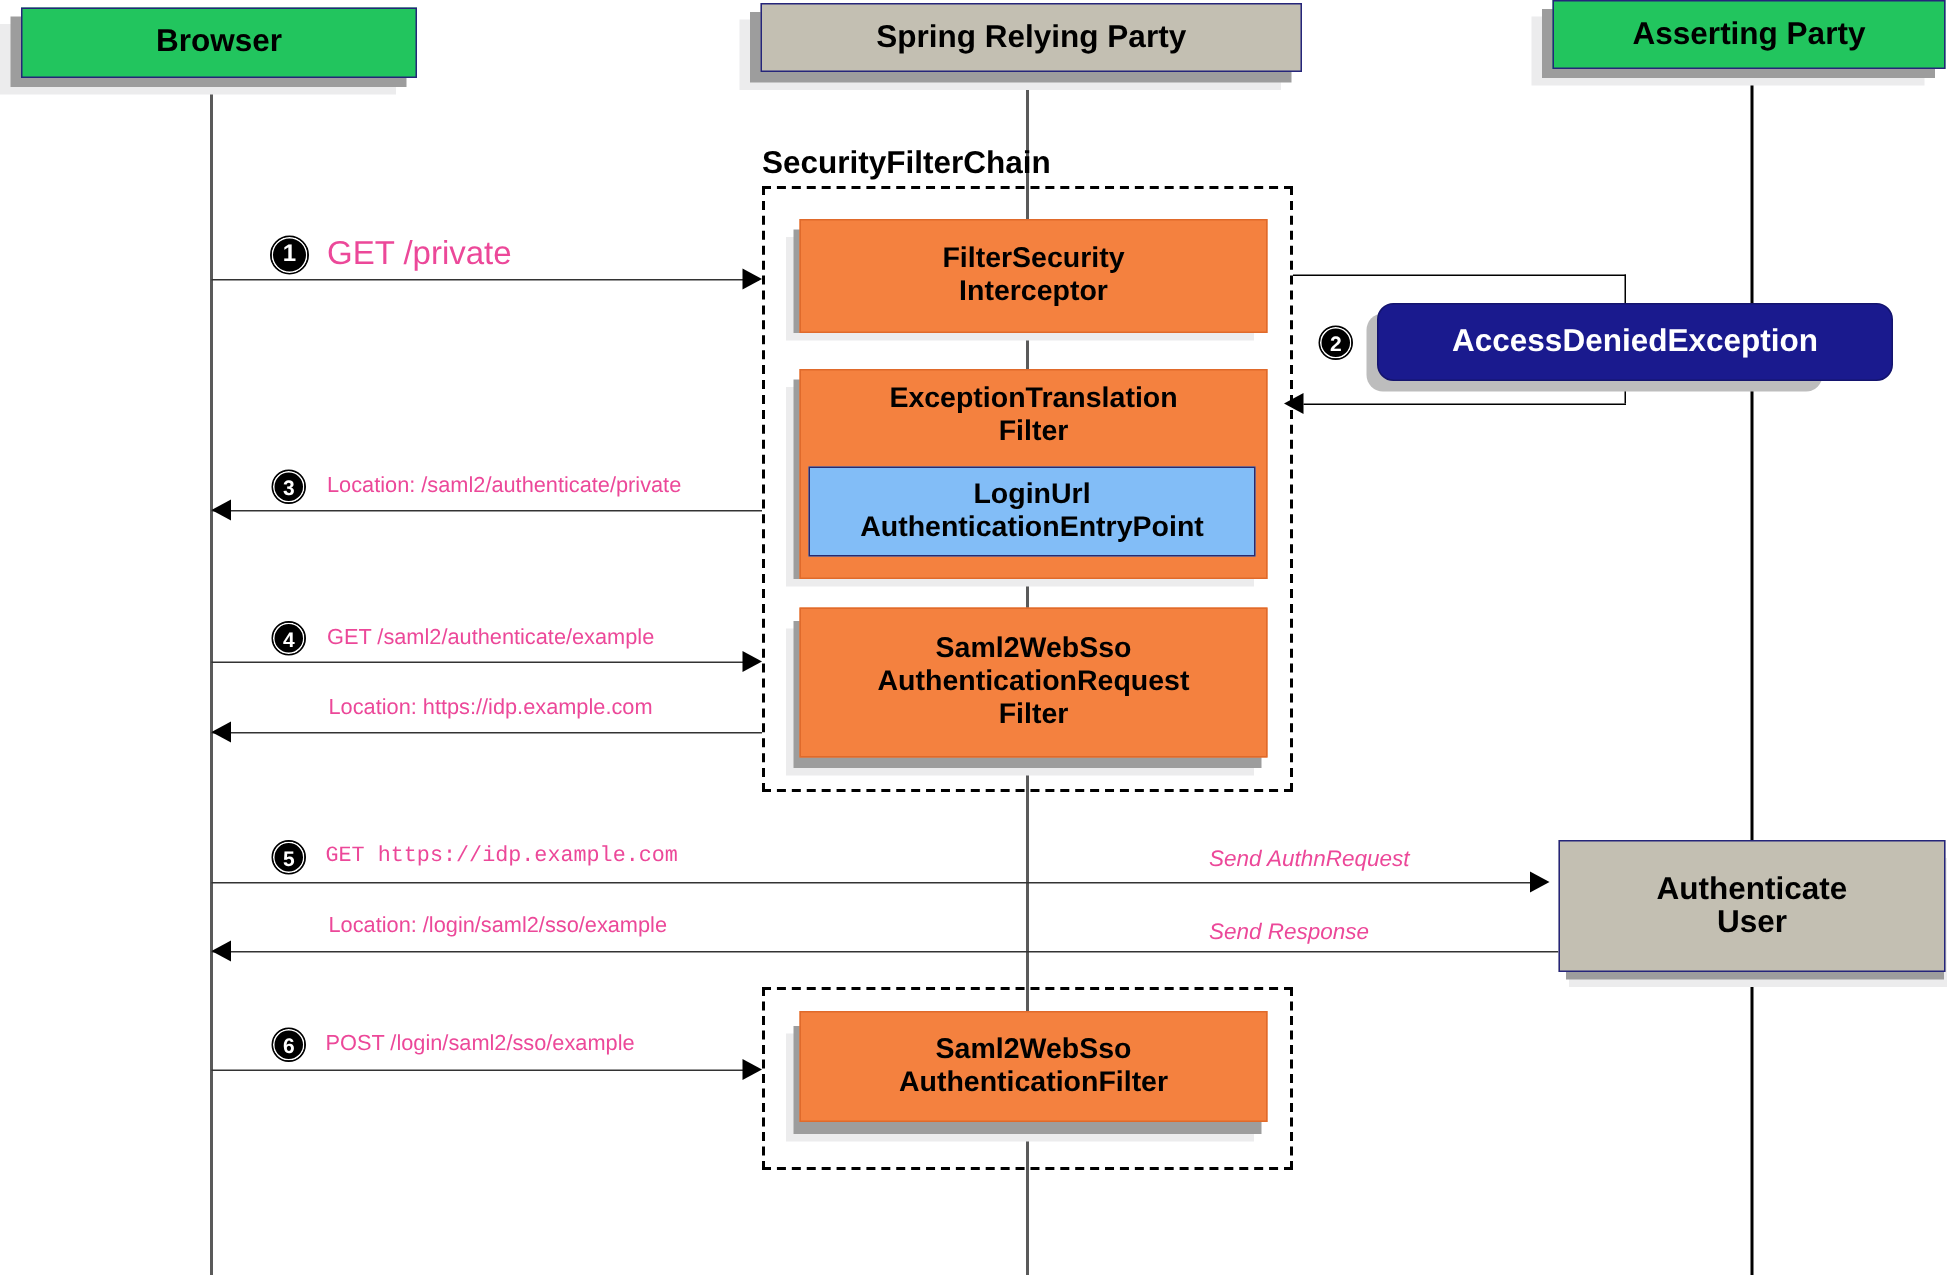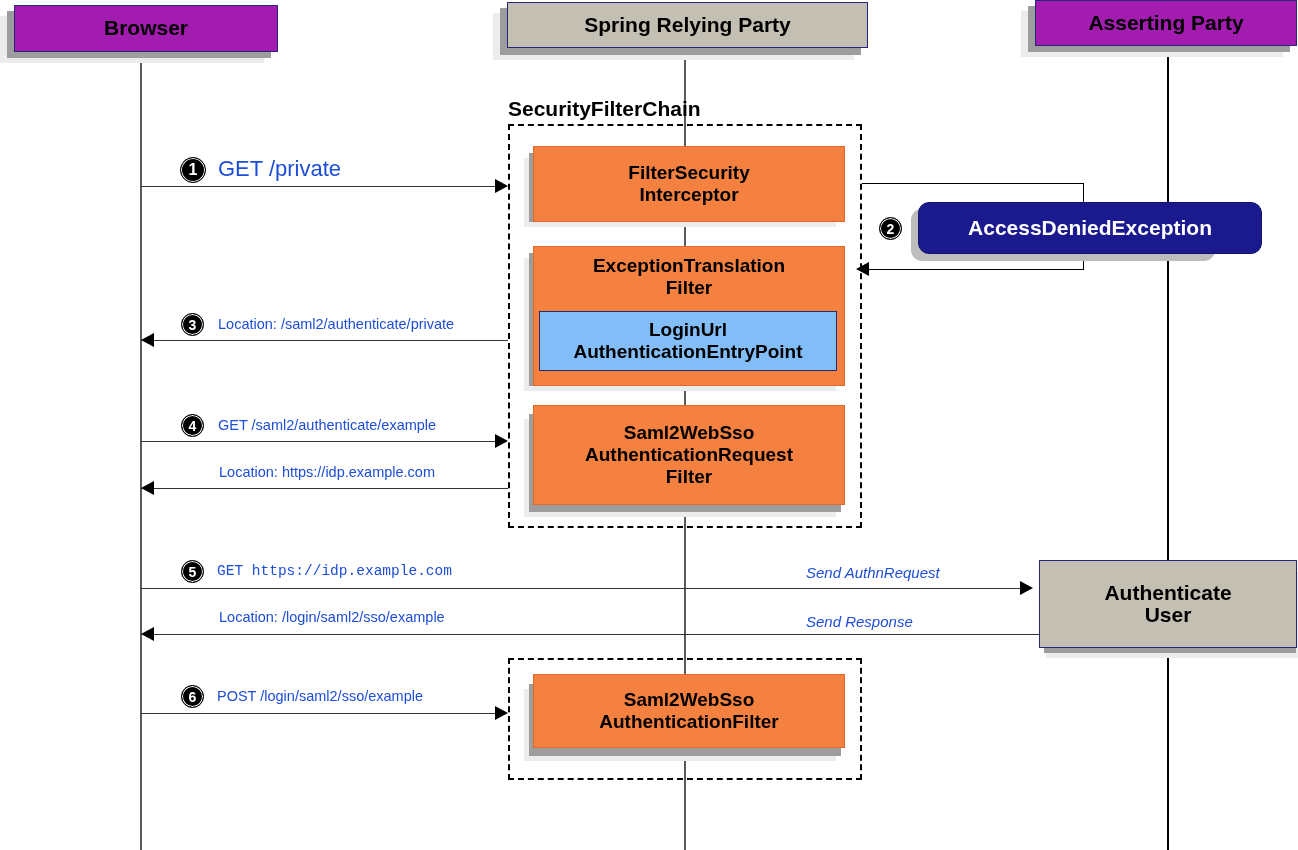--- a/index.html
+++ b/index.html
@@ -5,21 +5,21 @@
   html,body{margin:0;padding:0;background:#ffffff;}
   body{width:1298px;height:850px;position:relative;overflow:hidden;
        font-family:"Liberation Sans","DejaVu Sans",sans-serif;color:#000;}
   #stage{position:absolute;left:0;top:0;width:1298px;height:850px;}
 
   
   .actor{position:absolute;box-sizing:border-box;border:1px solid #25257a;
          display:flex;align-items:center;justify-content:center;
          font-weight:bold;font-size:21px;line-height:1.05;text-align:center;
          color:#000;z-index:6;}
-  .actor.purple{background:#a21caf;}
+  .actor.purple{background:#22c55e;}
   .actor.grey{background:#c3bfb2;}
 
   
   .shadow1{position:absolute;background:#9d9d9d;z-index:4;}
   .shadow2{position:absolute;background:#ececed;z-index:3;}
 
   
   .lifeline{position:absolute;width:2px;background:#5a5a5a;z-index:1;}
   .lifeline.dark{background:#000;width:2px;}
 
@@ -54,21 +54,21 @@
   .hline{position:absolute;height:0;border-top:1.6px solid #333;z-index:4;}
   .hline.black{border-top-color:#000;}
   .vline{position:absolute;width:0;border-left:1.6px solid #000;z-index:4;}
   .arrowhead{position:absolute;width:0;height:0;z-index:5;}
   .arrow-right{border-top:7px solid transparent;border-bottom:7px solid transparent;
                border-left:13px solid #000;}
   .arrow-left{border-top:7px solid transparent;border-bottom:7px solid transparent;
               border-right:13px solid #000;}
 
   
-  .msg{position:absolute;font-size:14.5px;color:#1d4ed8;white-space:nowrap;z-index:6;}
+  .msg{position:absolute;font-size:14.5px;color:#ec4899;white-space:nowrap;z-index:6;}
   .msg.big{font-size:22px;}
   .msg.ital{font-style:italic;font-size:15px;}
 
   
   .step{position:absolute;width:21px;height:21px;border-radius:50%;
         background:#000;color:#fff;font-size:14px;font-weight:bold;
         display:flex;align-items:center;justify-content:center;
         z-index:7;border:1px solid #000;
         box-shadow:0 0 0 1px #ffffff inset;}
   .step.big{width:24px;height:24px;font-size:16px;}

